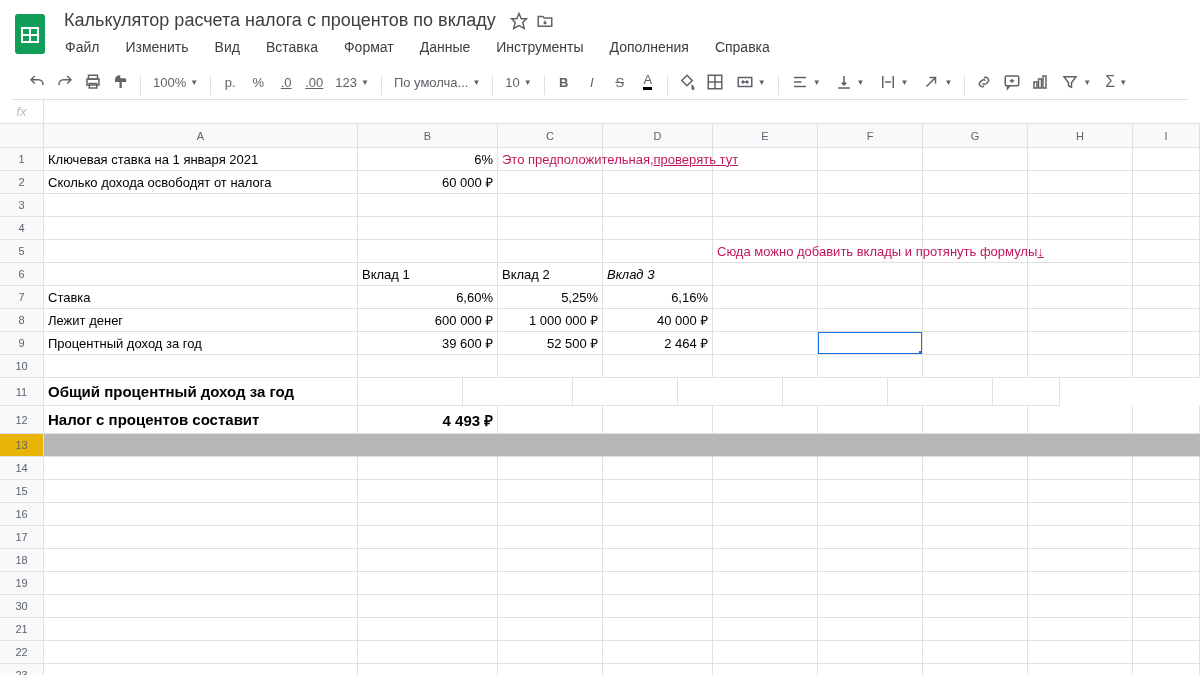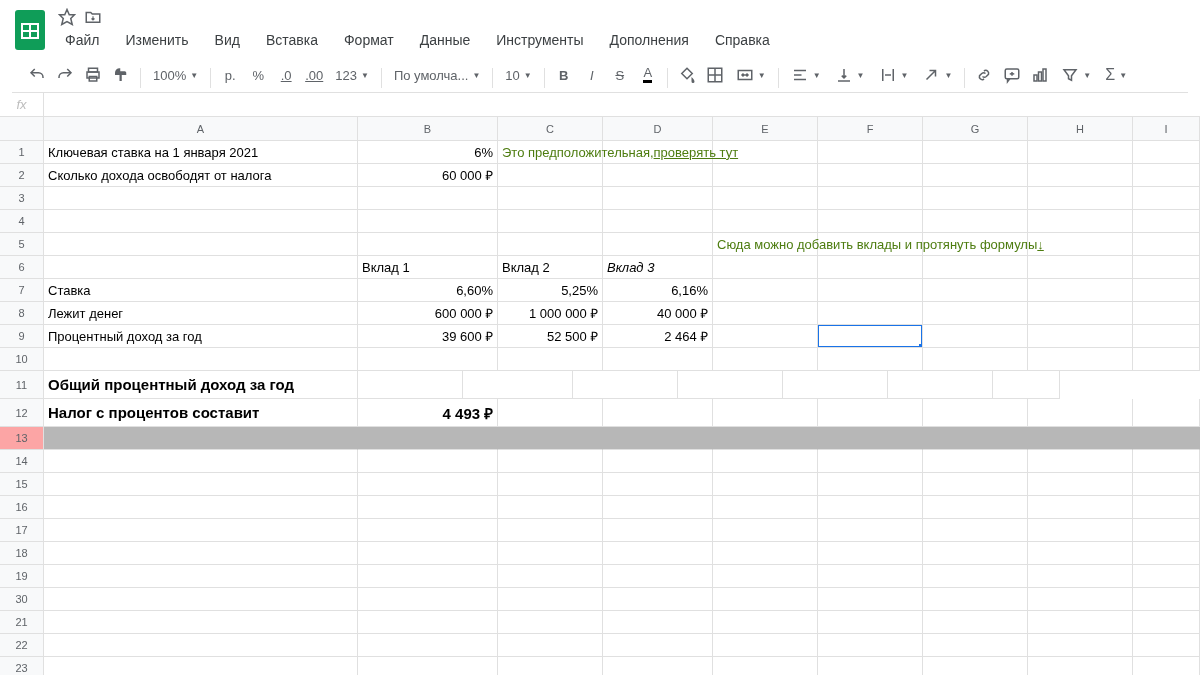--- a/index.html
+++ b/index.html
@@ -43,26 +43,26 @@
 .col-F { width: 105px; }
 .col-G { width: 105px; }
 .col-H { width: 105px; }
 .col-I { width: 67px; }
 
 .rows { display: flex; flex-direction: column; }
 .row { display: flex; height: 23px; }
 .row-h { width: 44px; background: #f8f9fa; border-right: 1px solid #e0e0e0; border-bottom: 1px solid #e0e0e0; display: flex; align-items: center; justify-content: center; font-size: 11px; color: #5f6368; cursor: pointer; }
 .cell { border-right: 1px solid #e0e0e0; border-bottom: 1px solid #e0e0e0; display: flex; align-items: center; padding: 0 4px; font-size: 13px; color: #000; overflow: hidden; white-space: nowrap; cursor: cell; }
 .cell.right { justify-content: flex-end; }
-.cell.hint { color: #4d7c0f; overflow: visible; z-index: 1; }
+.cell.hint { color: #be185d; overflow: visible; z-index: 1; }
 .cell.hint .ul { text-decoration: underline; }
 .cell.bold { font-weight: 700; font-size: 15px; text-align: center; }
 .row.tall { height: 28px; }
 .row.shaded .cell { background: #b7b7b7; border-right-color: #b7b7b7; }
-.row.shaded .row-h { background: #fca5a5; }
+.row.shaded .row-h { background: #eab308; }
 
 .selected { position: relative; }
 .selected::after { content: ""; position: absolute; inset: -1px; border: 2px solid #1a73e8; pointer-events: none; }
 .selected::before { content: ""; position: absolute; right: -3px; bottom: -3px; width: 6px; height: 6px; background: #1a73e8; }
 
 svg { display: block; }
 </style>
 </head>
 <body>
 
@@ -71,20 +71,21 @@
     <div class="logo">
       <svg width="30" height="40" viewBox="0 0 30 40">
           <rect width="30" height="40" rx="3" fill="#0f9d58"></rect>
           <rect x="7" y="14" width="16" height="14" fill="none" stroke="#fff" stroke-width="2"></rect>
           <line x1="7" y1="21" x2="23" y2="21" stroke="#fff" stroke-width="2"></line>
           <line x1="15" y1="14" x2="15" y2="28" stroke="#fff" stroke-width="2"></line>
         </svg>
     </div>
     <div class="title-block">
       <div class="title-row">
+        <span class="doc-title">Калькулятор расчета налога с процентов по вкладу</span>
         <span class="title-icon">
           <svg width="18" height="18" viewBox="0 0 24 24" fill="none" stroke="#5f6368" stroke-width="2">
               <polygon points="12,2 15,9 22,9 17,14 19,22 12,18 5,22 7,14 2,9 9,9"></polygon>
             </svg>
         </span>
         <span class="title-icon">
           <svg width="18" height="18" viewBox="0 0 24 24" fill="none" stroke="#5f6368" stroke-width="2">
               <path d="M3 6h6l2 2h10v11H3z"></path>
               <path d="M12 11v5m-2-2l2 2 2-2" stroke-width="1.5"></path>
             </svg>

